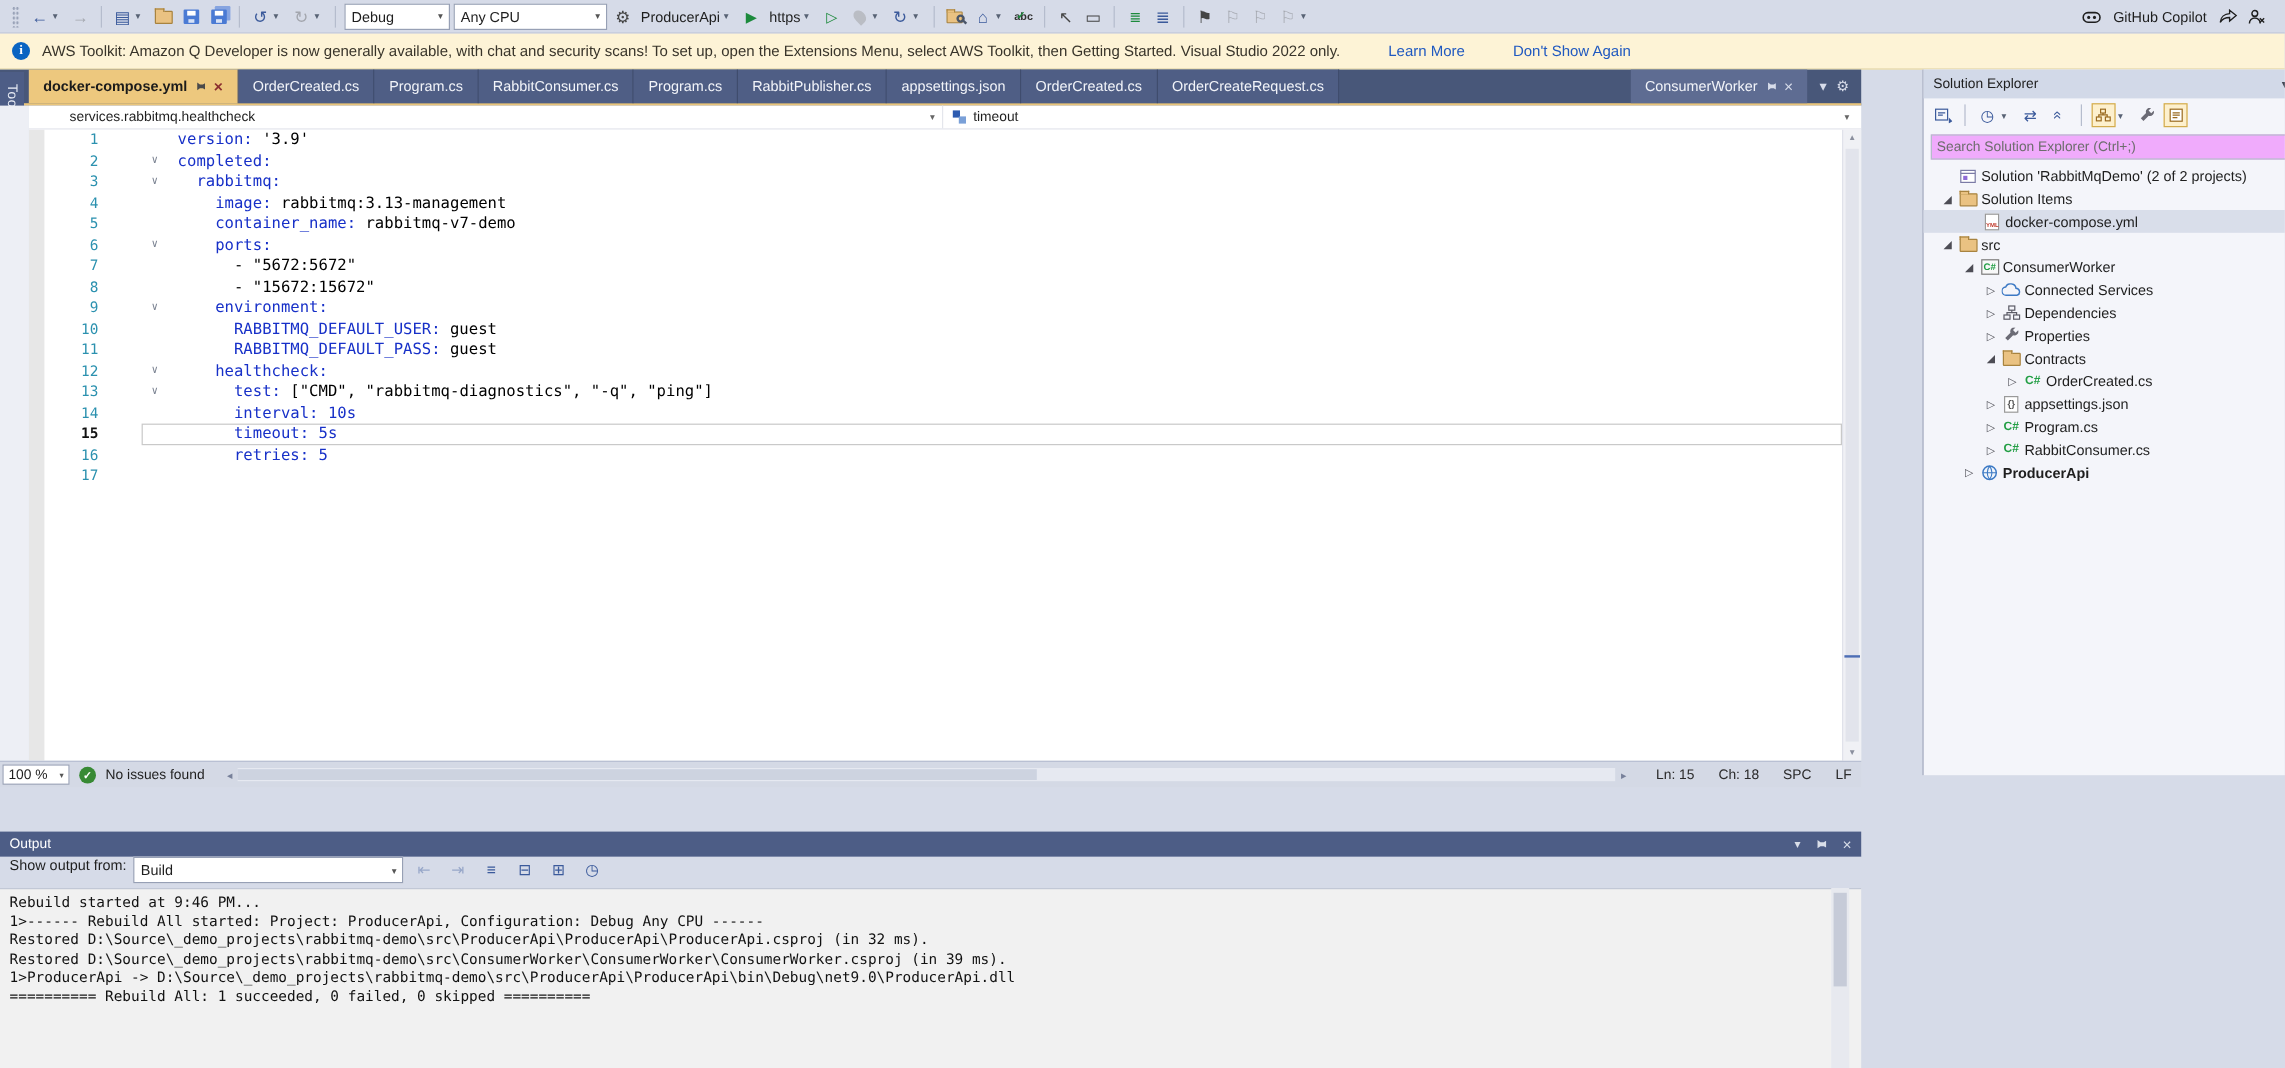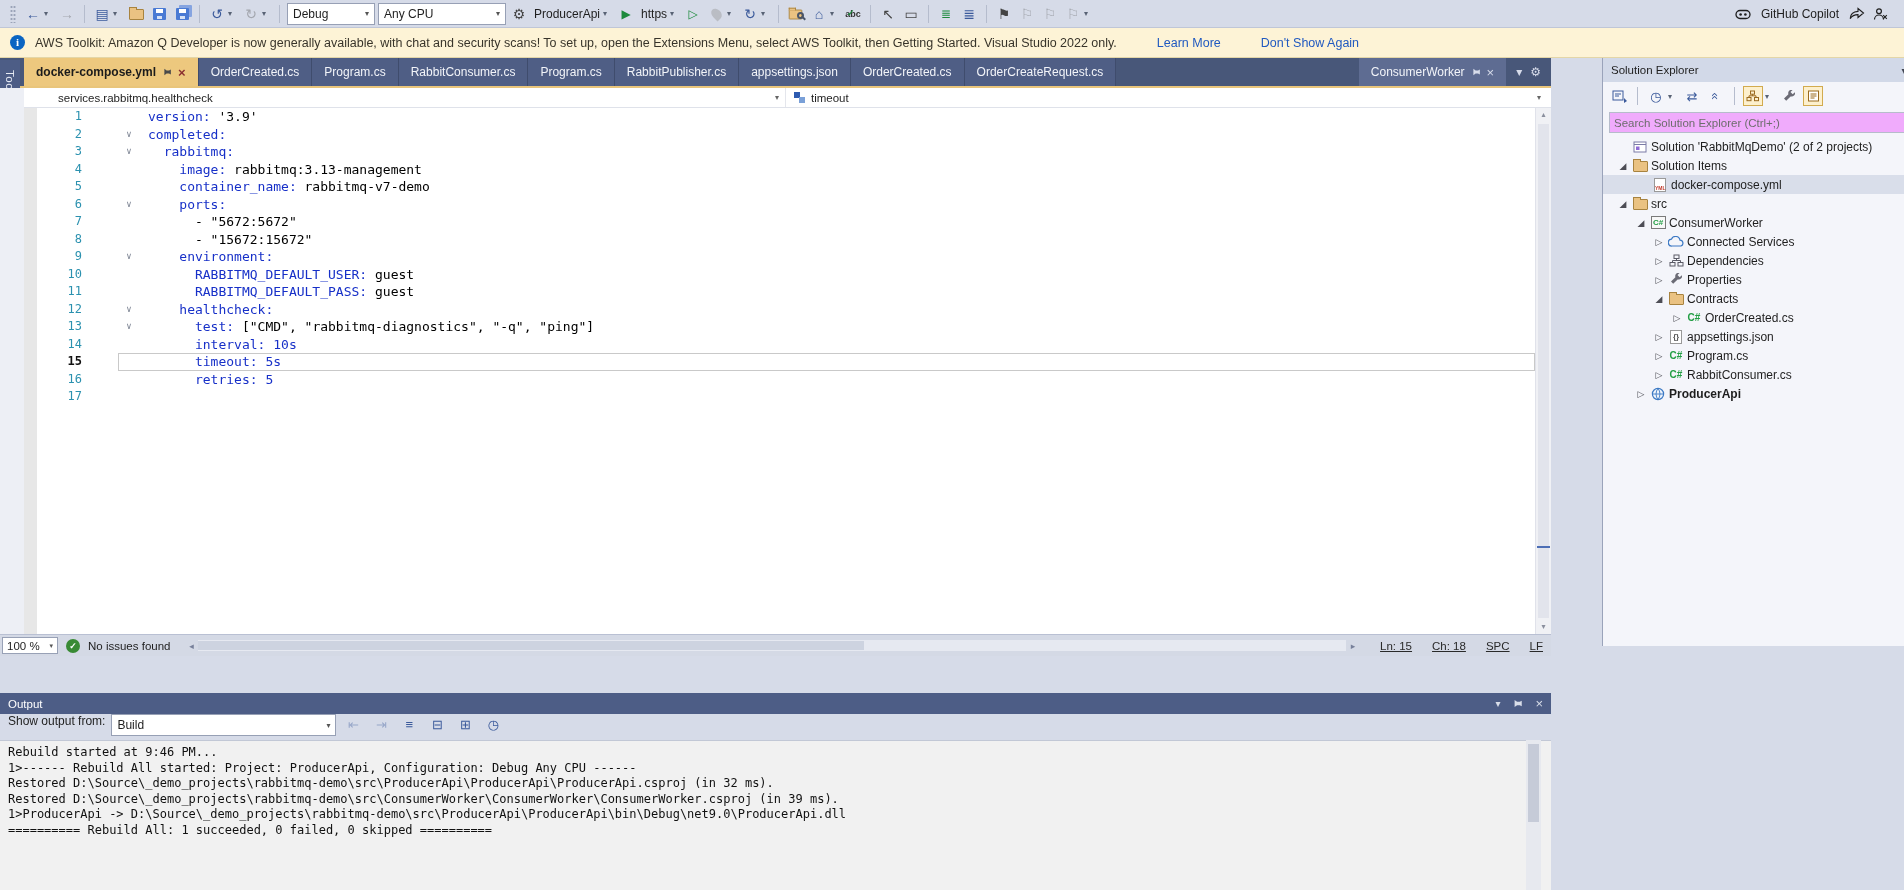--- a/index.html
+++ b/index.html
@@ -83,21 +83,21 @@
   
   #estatus{left:0;top:634px;width:1551px;height:22px;background:#d4d9e5;border-top:1px solid #b9c0d3;display:flex;align-items:center;padding:0 2px;gap:8px;font-size:11.5px;}
   .zoombox{width:56px;height:17px;background:#fff;border:1px solid #98a1b6;display:flex;align-items:center;justify-content:space-between;padding:0 4px;}
   .zoombox .ar{font-size:7px;color:#555;}
   .okchk{width:14px;height:14px;border-radius:50%;background:#388a34;position:relative;flex:0 0 14px;}
   .okchk::after{content:"✓";position:absolute;left:0;top:0;width:100%;text-align:center;color:#fff;font:bold 9px/14px "Liberation Sans",sans-serif;}
   #hscroll{flex:1;height:15px;display:flex;align-items:center;margin:0 6px;}
   #hscroll .sar{width:14px;text-align:center;color:#77809a;font-size:9px;}
   #hscroll .track{flex:1;height:11px;background:#e6e9f1;position:relative;}
   #hscroll .thumb{position:absolute;left:0;top:1px;bottom:1px;width:58%;background:#cdd3e0;}
-  .smetric{color:#2a2a2a;margin:0 6px;white-space:nowrap;text-decoration:underline;}
+  .smetric{color:#2a2a2a;margin:0 6px;white-space:nowrap;}
 
   
   #outpanel{left:0;top:688px;width:1551px;height:234px;background:#d6dbe8;}
   #outtitle{position:absolute;left:0;top:5px;width:1551px;height:21px;background:#4d5d86;color:#fff;display:flex;align-items:center;padding:0 8px;font-size:11.5px;}
   #outtitle .ticons{margin-left:auto;display:flex;gap:12px;color:#d9dee9;font-size:10px;align-items:center;}
   #outbar{position:absolute;left:0;top:26px;width:1551px;height:26px;display:flex;padding:0 8px;gap:6px;background:#d6dbe8;}
   #outbar .lbl{font-size:12px;}
   #outbar .combo{width:225px;}
   .obi{display:inline-flex;align-items:center;justify-content:center;width:22px;height:20px;color:#3b5a9b;font-size:13px;border:1px solid transparent;}
   .obi.dis{opacity:.4;}

